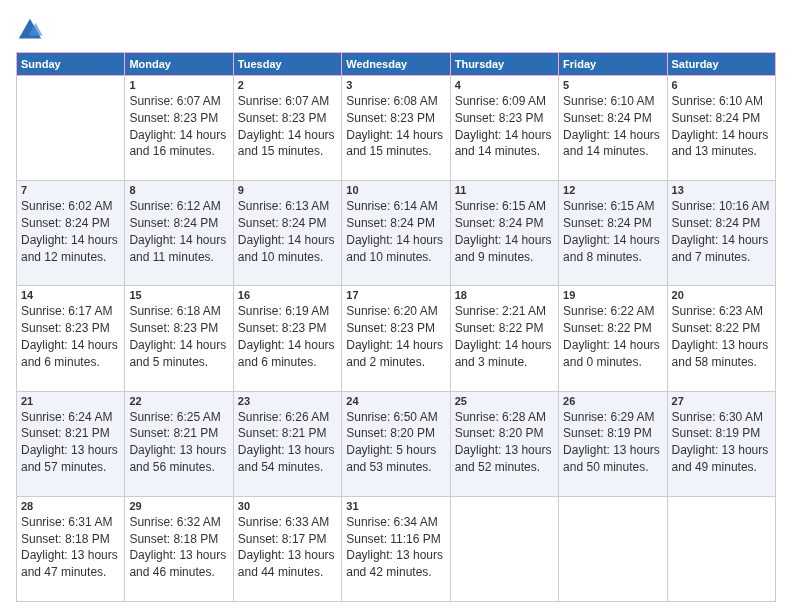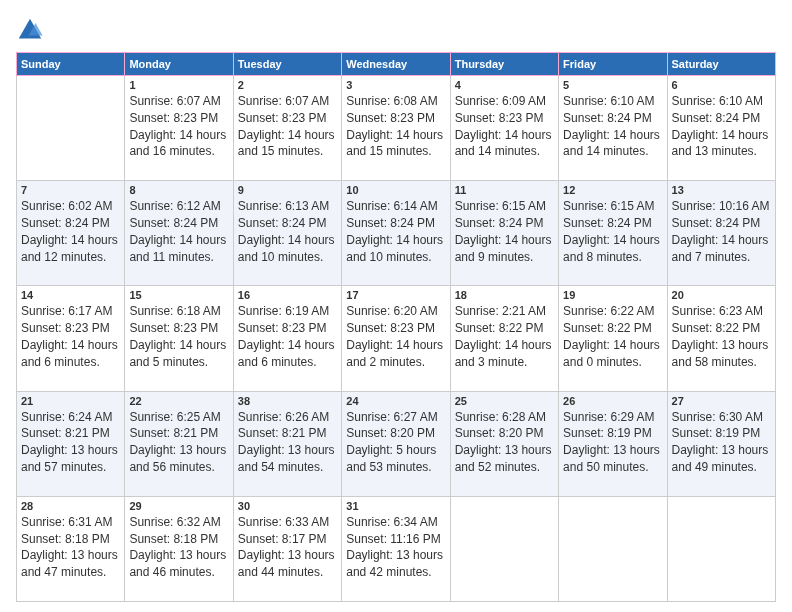--- a/index.html
+++ b/index.html
@@ -316,31 +316,31 @@
       </td>
           <td>
         <span class="day-num">22</span>
         <div class="day-info">
           <span>Sunrise: 6:25 AM</span><br>
           <span>Sunset: 8:21 PM</span><br>
           <span>Daylight: 13 hours and 56 minutes.</span>
         </div>
       </td>
           <td>
-        <span class="day-num">38</span>
+        <span class="day-num">23</span>
         <div class="day-info">
           <span>Sunrise: 6:26 AM</span><br>
           <span>Sunset: 8:21 PM</span><br>
           <span>Daylight: 13 hours and 54 minutes.</span>
         </div>
       </td>
           <td>
         <span class="day-num">24</span>
         <div class="day-info">
-          <span>Sunrise: 6:27 AM</span><br>
+          <span>Sunrise: 6:50 AM</span><br>
           <span>Sunset: 8:20 PM</span><br>
           <span>Daylight: 5 hours and 53 minutes.</span>
         </div>
       </td>
           <td>
         <span class="day-num">25</span>
         <div class="day-info">
           <span>Sunrise: 6:28 AM</span><br>
           <span>Sunset: 8:20 PM</span><br>
           <span>Daylight: 13 hours and 52 minutes.</span>

